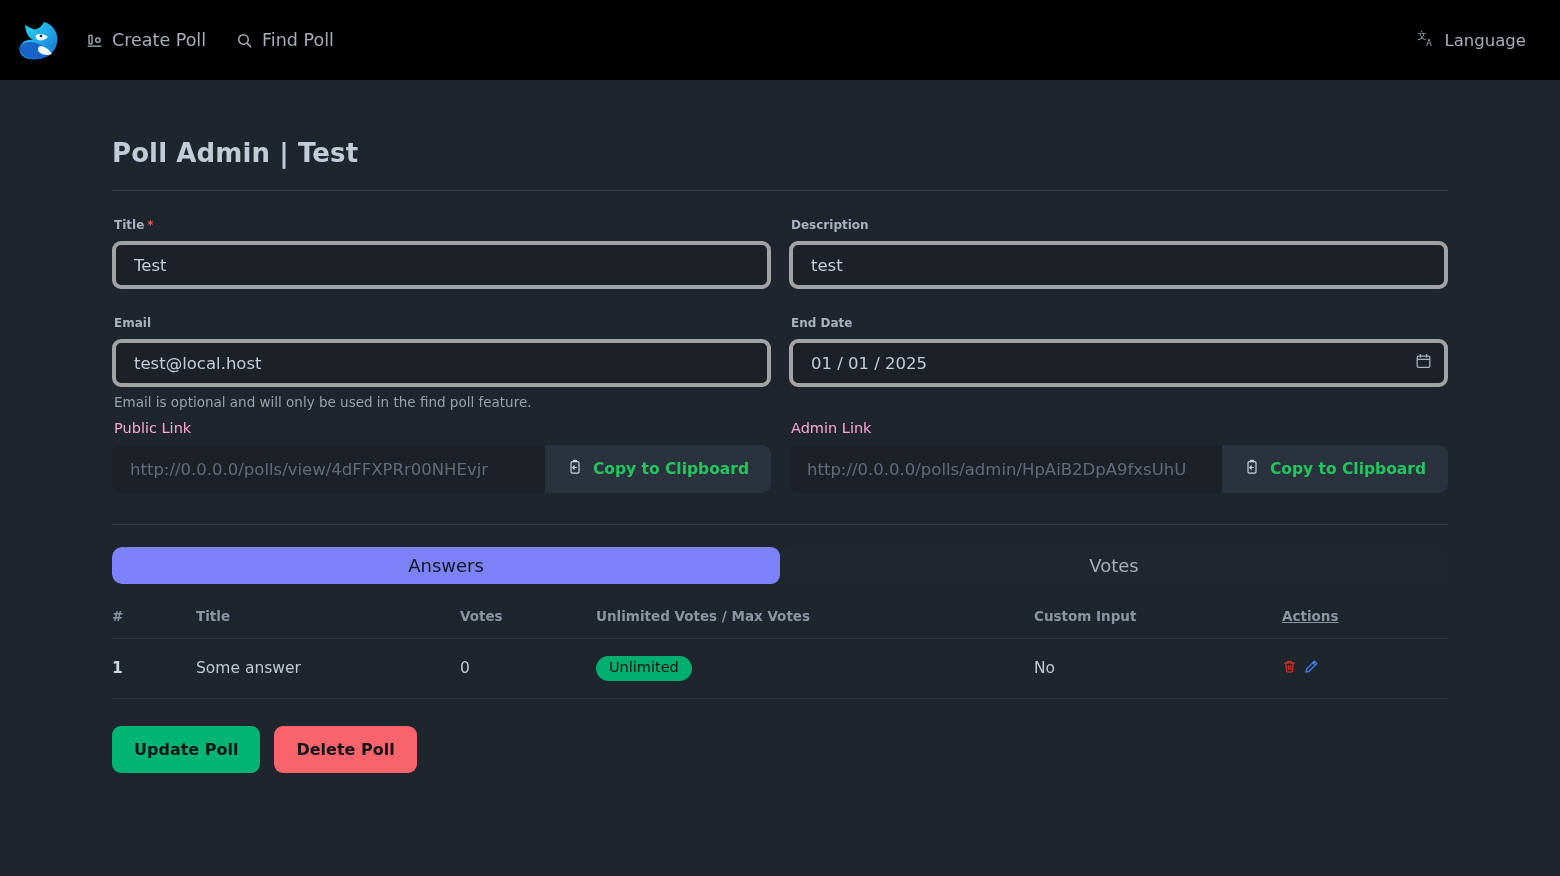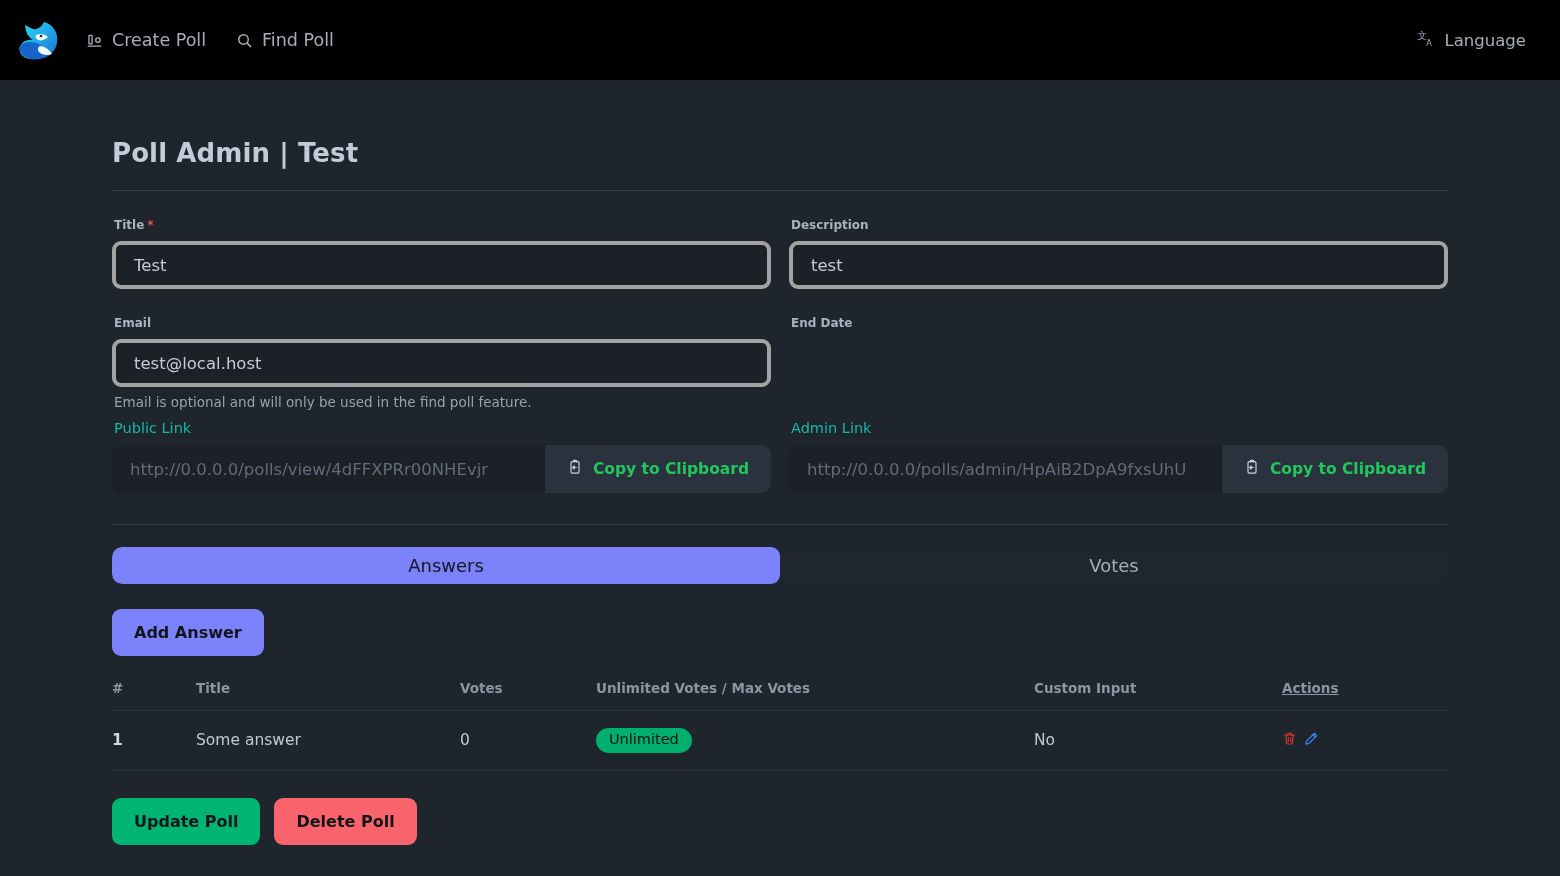--- a/index.html
+++ b/index.html
@@ -110,21 +110,21 @@
 
   
   .links-grid {
     display: grid;
     grid-template-columns: 659px 659px;
     column-gap: 18px;
     padding-top: 13px;
   }
   .link-label {
     font-size: 14.5px;
-    color: #14b8a6;
+    color: #f9a8d4;
     padding: 0 0 9px 2px;
   }
   .join {
     display: flex;
     width: 100%;
     border-radius: 9px;
     overflow: hidden;
   }
   .join-input {
     flex: 1 1 auto;
@@ -341,20 +341,31 @@
     <div class="form-grid" style="padding-top:0">
 
       <div class="field">
         <div class="field-label">Email</div>
         <input class="text-input" type="text" value="test@local.host" style="">
         <div class="helper">Email is optional and will only be used in the find poll feature.</div>
       </div>
 
       <div class="field">
         <div class="field-label">End Date</div>
+        <div class="date-wrap">
+          <input class="text-input" type="text" value="01 / 01 / 2025" style="">
+          <span class="cal-icon">
+            <svg width="17" height="17" viewBox="0 0 20 20" fill="none" stroke="#aab3c0" stroke-width="1.5">
+              <rect x="2.6" y="4.2" width="14.8" height="13.2" rx="1.6"></rect>
+              <line x1="2.6" y1="8.2" x2="17.4" y2="8.2"></line>
+              <line x1="6.4" y1="2.4" x2="6.4" y2="5.4" stroke-linecap="round"></line>
+              <line x1="13.6" y1="2.4" x2="13.6" y2="5.4" stroke-linecap="round"></line>
+            </svg>
+          </span>
+        </div>
         <div class="helper"></div>
       </div>
     </div>
 
     
     <div class="links-grid">
 
       <div class="field">
         <div class="link-label">Public Link</div>
         <div class="join">
@@ -397,21 +408,20 @@
         <div class="tab active">
           <span>Answers</span>
         </div>
         <div class="tab">
           <span>Votes</span>
         </div>
       </div>
     </div>
 
     
-    <button class="add-btn">Add Answer</button>
 
     
     <table>
       <thead>
         <tr>
           <th class="col-idx">#</th>
           <th class="col-title">Title</th>
           <th class="col-votes">Votes</th>
           <th class="col-unl">Unlimited Votes / Max Votes</th>
           <th class="col-ci">Custom Input</th>

